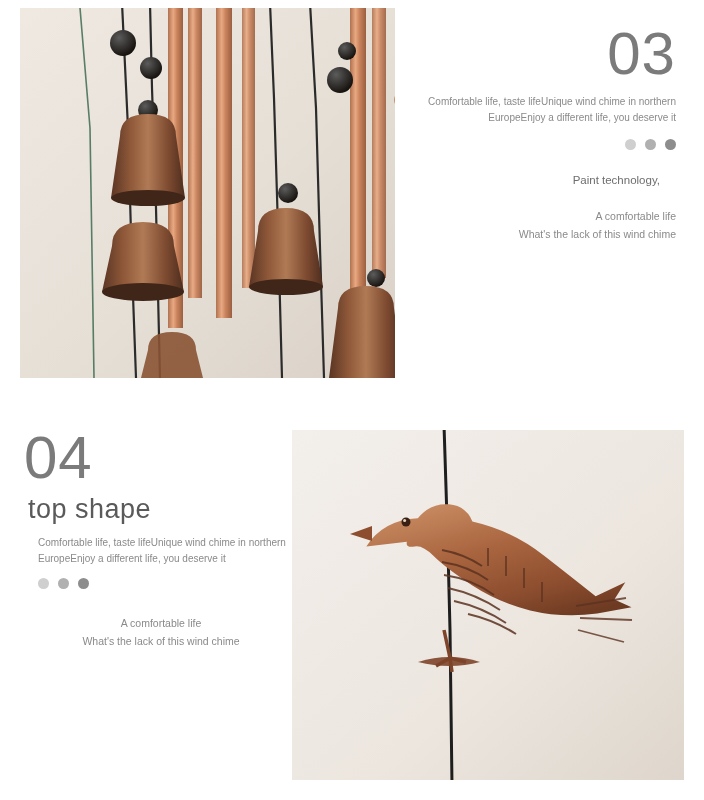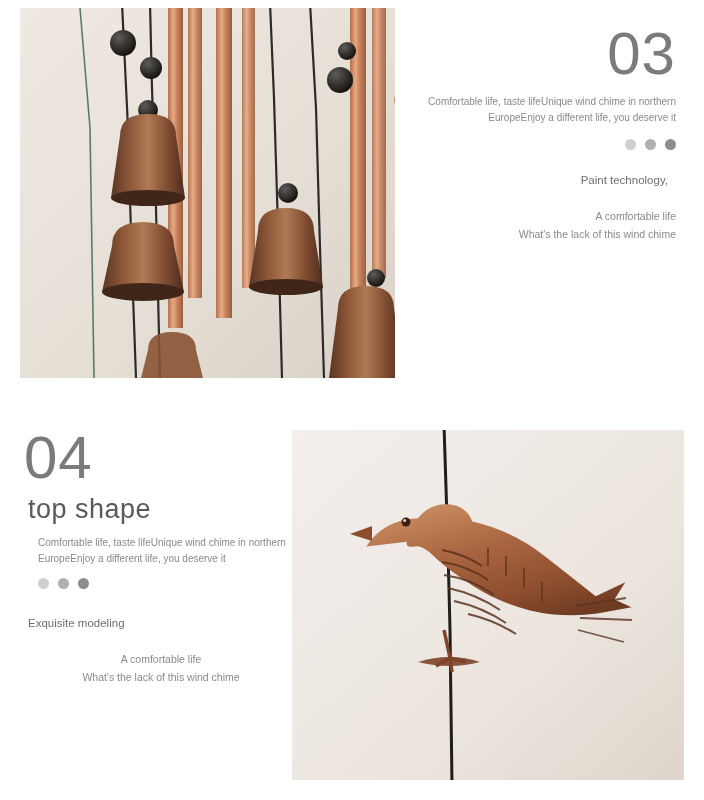--- a/index.html
+++ b/index.html
@@ -76,21 +76,21 @@
     height: 11px;
     border-radius: 50%;
   }
   .d1 { background: #cfcfcf; }
   .d2 { background: #b0b0b0; }
   .d3 { background: #8d8d8d; }
 
   .feature-line {
     font-size: 11.5px;
     color: #6e6e6e;
-    margin: 0 8px 20px 0;
+    margin: 0 16px 20px 0;
     line-height: 1.4;
   }
   .feature-line.second { margin-bottom: 26px; }
 
   .footnote {
     font-size: 10.5px;
     color: #8a8a8a;
     line-height: 1.7;
     margin: 0;
   }
@@ -243,21 +243,20 @@
 
   <div class="text-left">
     <div class="big-number">04</div>
     <div class="headline">top shape</div>
     <div class="subcopy">Comfortable life, taste lifeUnique wind chime in northern EuropeEnjoy a different life, you deserve it</div>
     <div class="dots">
       <span class="dot d1"></span>
       <span class="dot d2"></span>
       <span class="dot d3"></span>
     </div>
-    <div class="feature-line">Exquisite modeling</div>
     <div class="footnote">A comfortable life</div>
     <div class="footnote">What's the lack of this wind chime</div>
   </div>
 
   <div class="photo-bird">
     <svg class="ph-svg" viewBox="0 0 392 350" preserveAspectRatio="xMidYMid slice">
       <defs>
         <linearGradient id="bgWall2" x1="0" y1="0" x2="1" y2="1">
           <stop offset="0%" stop-color="#f3efeb"></stop>
           <stop offset="60%" stop-color="#ece6df"></stop>

